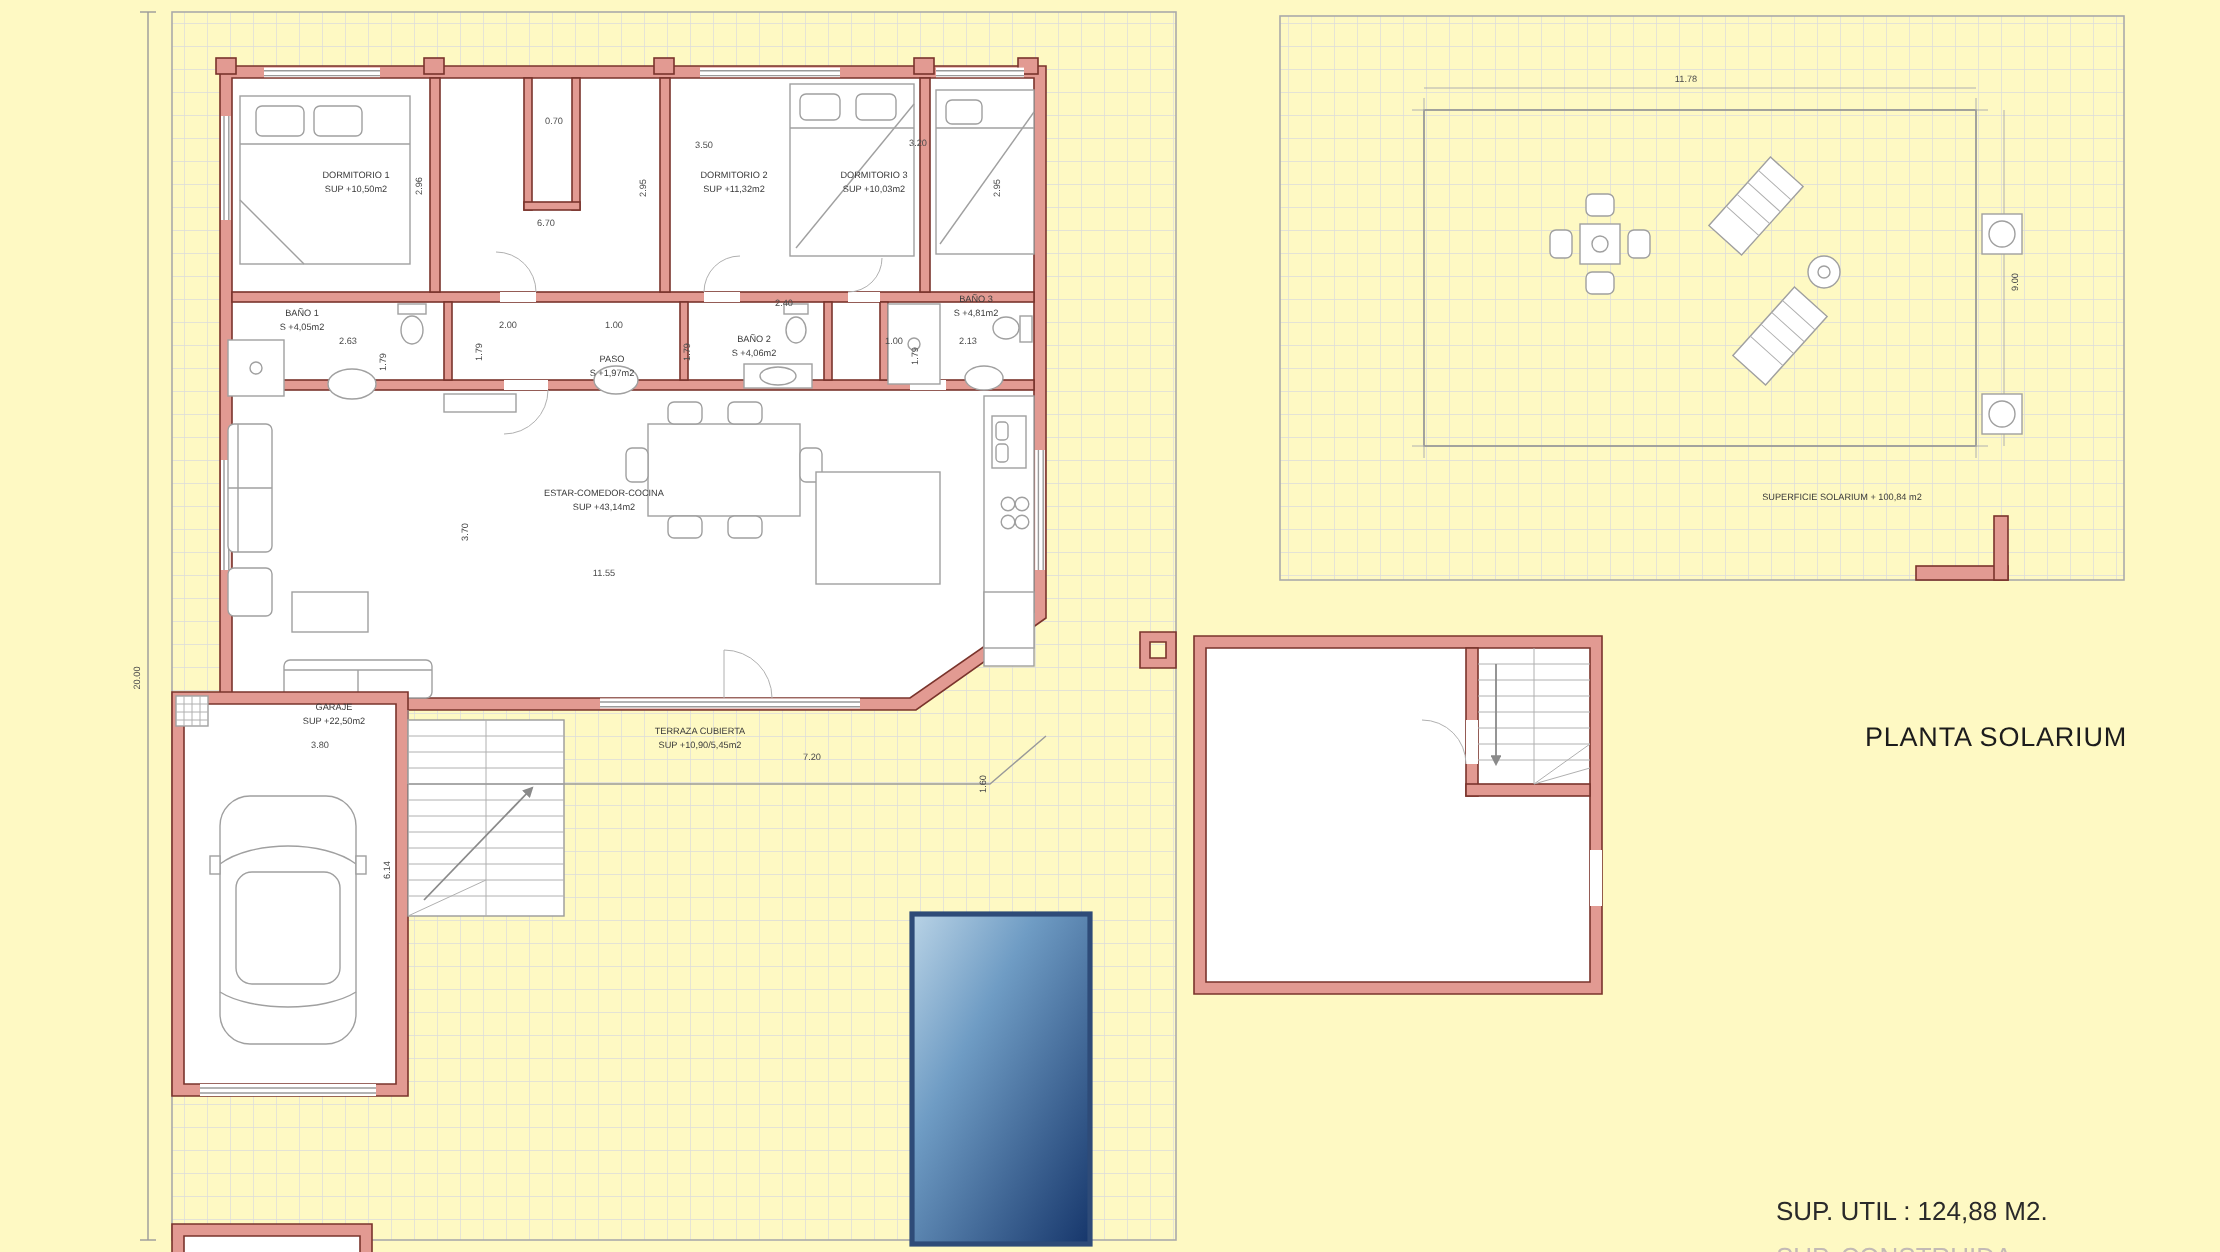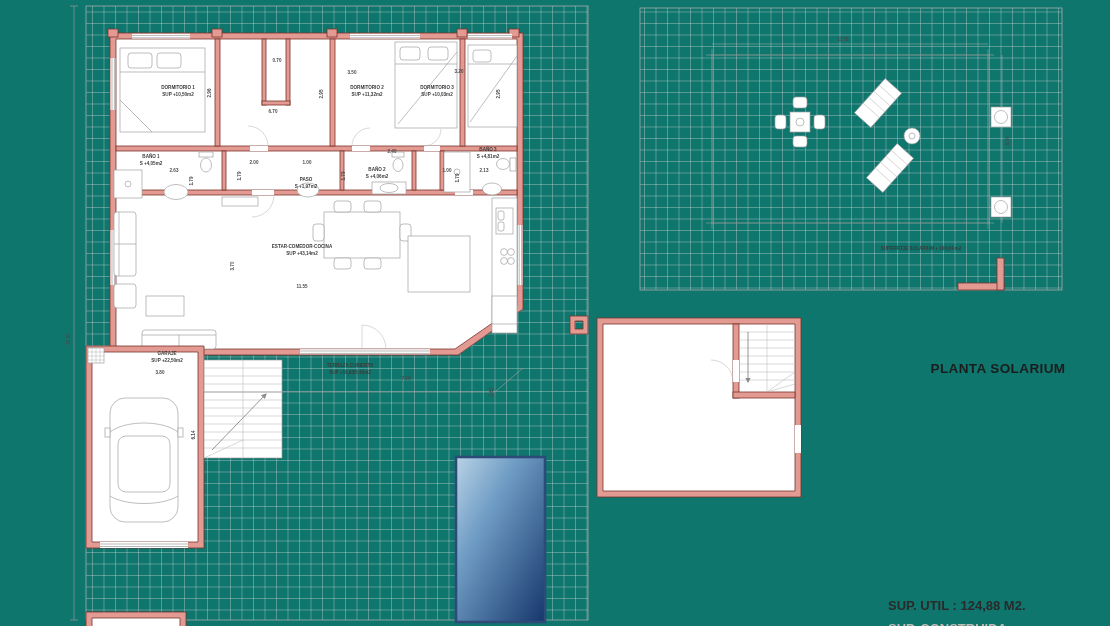--- a/index.html
+++ b/index.html
@@ -1,17 +1,17 @@
 <!DOCTYPE html>
 <html><head>
 <meta charset="utf-8">
 <style>
   html,body{margin:0;padding:0;background:#ffffff;}
-  .stage{position:relative;width:1110px;height:626px;background:#0f766e;overflow:hidden;
-         font-family:"Liberation Sans", sans-serif;font-weight:bold;}
+  .stage{position:relative;width:1110px;height:626px;background:#fef9c3;overflow:hidden;
+         font-family:"Liberation Sans", sans-serif;}
   svg{display:block;}
   .wall{fill:#e29a92;stroke:#7a342c;stroke-width:0.8;}
   .thin{stroke:#9a9a9a;stroke-width:0.7;fill:none;}
   .thinner{stroke:#b0b0b0;stroke-width:0.5;fill:none;}
   .furn{stroke:#a0a0a0;stroke-width:0.7;fill:#ffffff;}
   .furn-nf{stroke:#a0a0a0;stroke-width:0.7;fill:none;}
   .lbl{font-family:"Liberation Sans",sans-serif;font-size:4.6px;fill:#3a3a3a;text-anchor:middle;}
   .dim{font-family:"Liberation Sans",sans-serif;font-size:4.6px;fill:#4a4a4a;text-anchor:middle;}
   .big{font-family:"Liberation Sans",sans-serif;font-size:13.5px;fill:#1c1c1c;letter-spacing:0.4px;}
   .big2{font-family:"Liberation Sans",sans-serif;font-size:13px;fill:#2a2a2a;}

